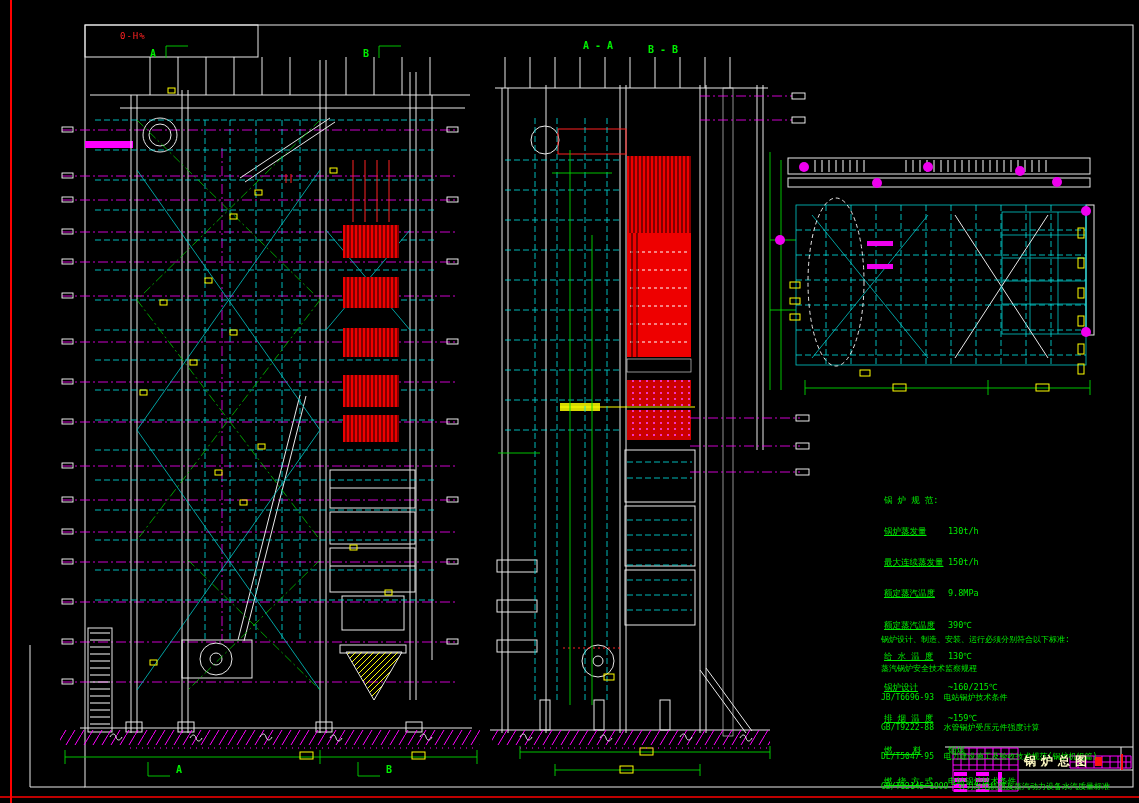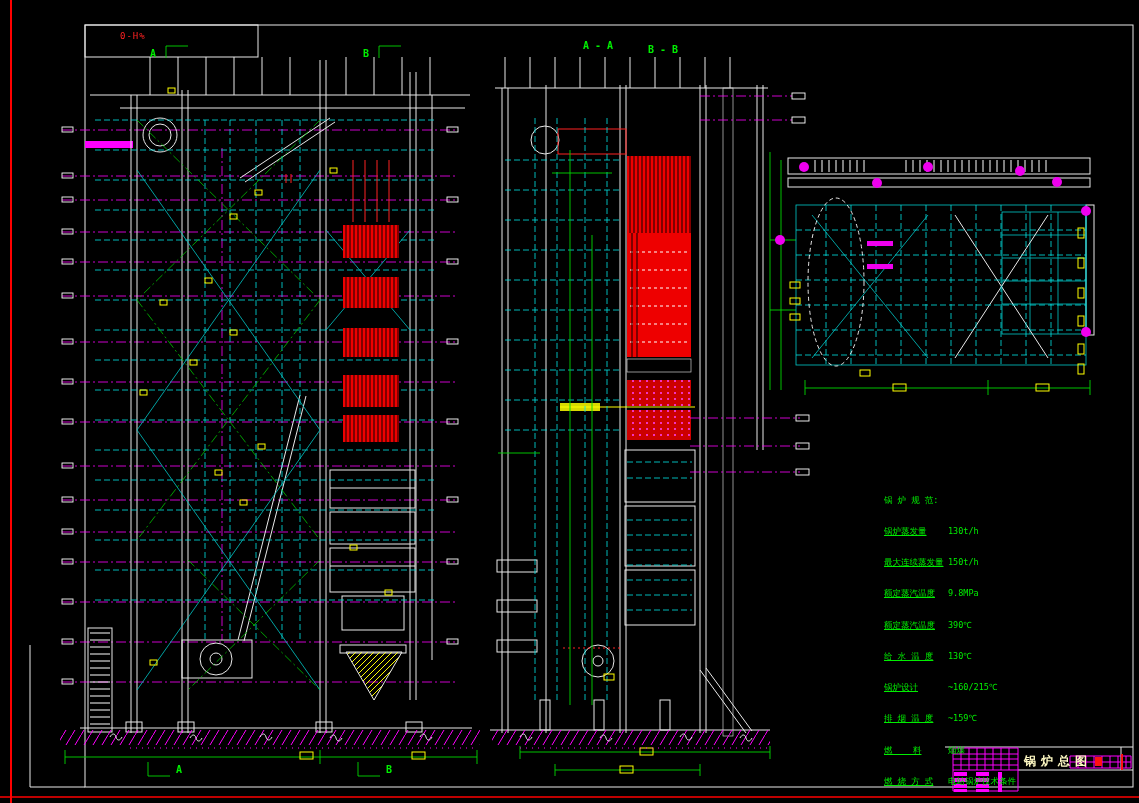--- a/index.html
+++ b/index.html
@@ -544,16 +544,24 @@
   <div class="spec-row"><span class="lbl">额定蒸汽温度</span><span>390℃</span></div>
   <div class="spec-row"><span class="lbl">给 水 温 度</span><span>130℃</span></div>
   <div class="spec-row"><span class="lbl">锅炉设计</span><span>~160/215℃</span></div>
   <div class="spec-row"><span class="lbl">排 烟 温 度</span><span>~159℃</span></div>
   <div class="spec-row"><span class="lbl">燃    料</span><span>烟煤</span></div>
   <div class="spec-row"><span class="lbl">燃 烧 方 式</span><span>电站锅炉技术条件</span></div>
   
   
 </div>
 
+<div id="std-block" class="cad-text">
+  <div>锅炉设计、制造、安装、运行必须分别符合以下标准:</div>
+  <div>蒸汽锅炉安全技术监察规程</div>
+  <div>JB/T6696-93  电站锅炉技术条件</div>
+  <div>GB/T9222-88  水管锅炉受压元件强度计算</div>
+  <div>DL/T5047-95  电力建设施工及验收技术规范(锅炉机组篇)</div>
+  <div>GB/T12145-1999  火力发电机组及蒸汽动力设备水汽质量标准</div>
+</div>
 
 <span id="drawing-title">锅炉总图</span>
 
 </div>
 
 </body></html>

